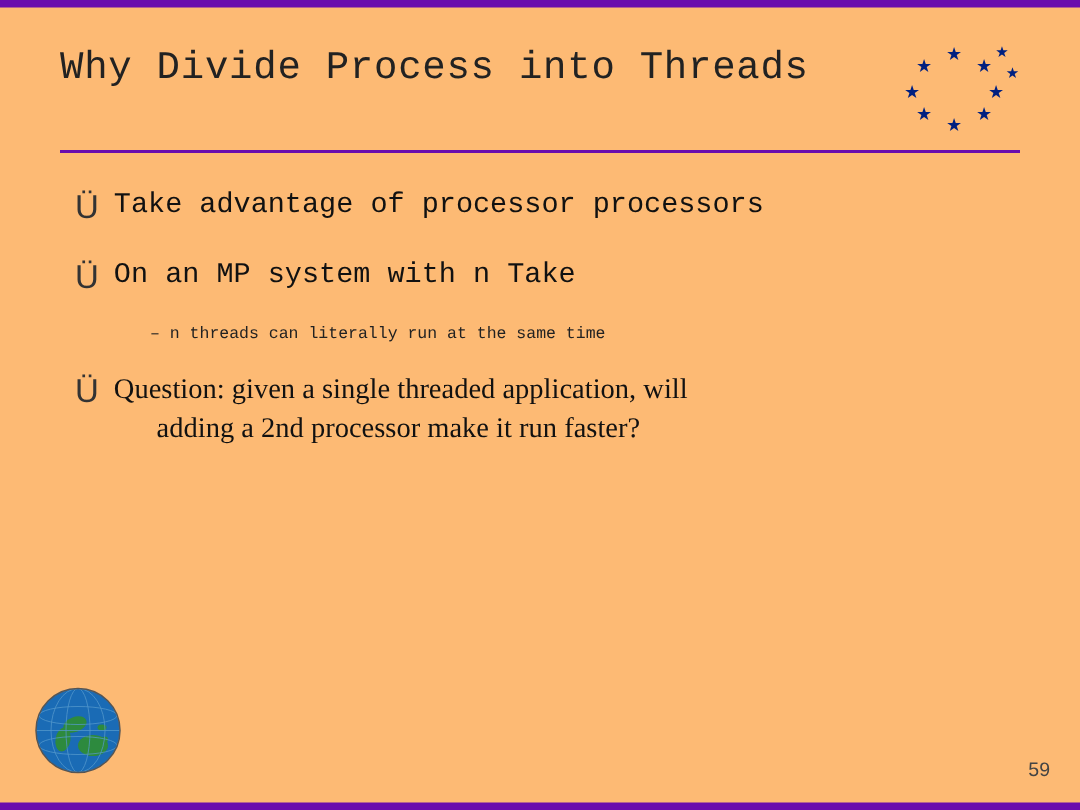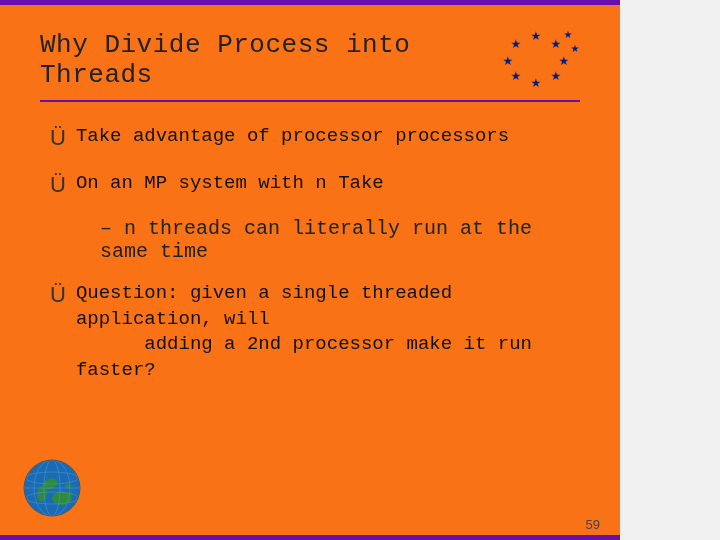--- a/index.html
+++ b/index.html
@@ -6,23 +6,23 @@
 
     body {
       width: 720px;
       height: 540px;
       background: #f0f0f0;
       font-family: Arial, sans-serif;
       overflow: hidden;
     }
 
     .slide {
-      width: 620px;
+      width: 720px;
       height: 540px;
-      background: #f97316;
+      background: #fdba74;
       position: relative;
       padding: 30px 40px 30px 40px;
     }
 
     
     .slide::before {
       content: '';
       position: absolute;
       top: 0;
       left: 0;
@@ -93,53 +93,53 @@
 
     .sub-bullet {
       margin-left: 50px;
       margin-bottom: 18px;
       display: flex;
       align-items: flex-start;
     }
 
     .sub-bullet-text {
       font-family: 'Courier New', Courier, monospace;
-      font-size: 20px;
+      font-size: 11px;
       color: #222;
     }
 
     .question-item {
       display: flex;
       align-items: flex-start;
       margin-bottom: 18px;
     }
 
     .question-text {
-      font-family: Liberation Mono, monospace;
+      font-family: Liberation Serif, serif;
       font-size: 19px;
       color: #111;
       line-height: 1.35;
     }
 
     
     .globe-container {
       position: absolute;
       bottom: 15px;
       left: 20px;
     }
 
     .globe-svg {
       width: 65px;
       height: 65px;
     }
 
     
     .page-number {
       position: absolute;
-      bottom: 8px;
+      bottom: 20px;
       right: 20px;
       font-size: 13px;
       color: #444;
       font-family: Arial, sans-serif;
     }
   </style>
 </head>
 <body>
 
 <div class="slide">

